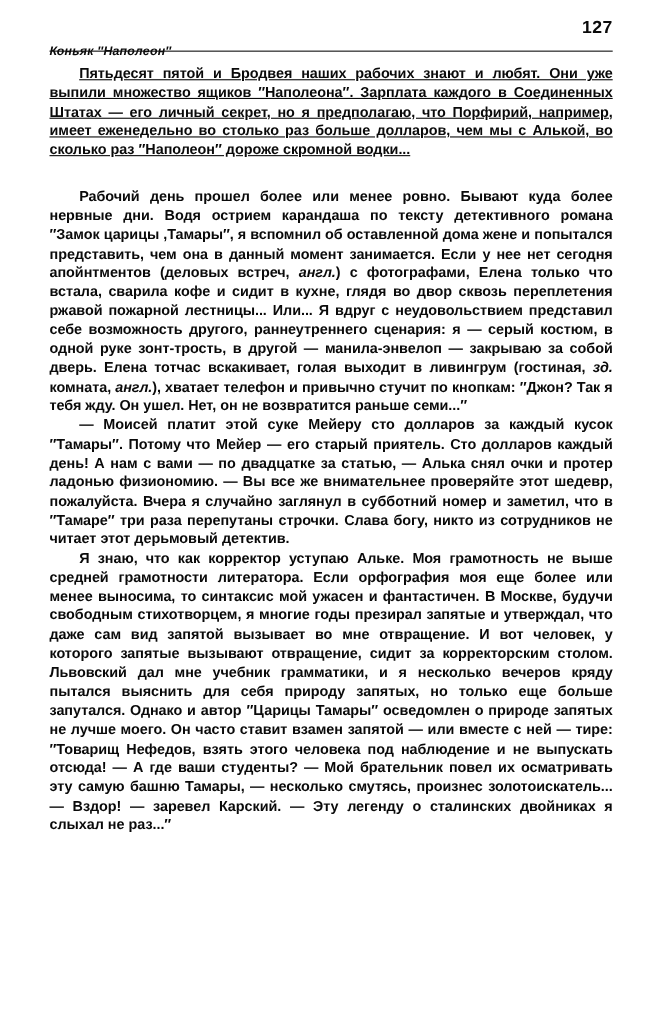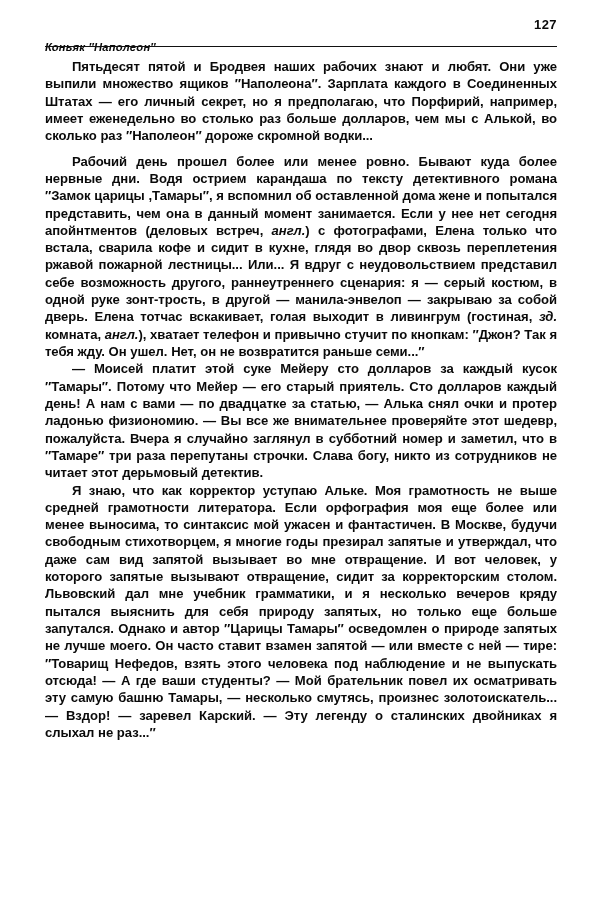--- a/index.html
+++ b/index.html
@@ -44,21 +44,21 @@
     font-size: 11.2px;
     letter-spacing: 0.2px;
     white-space: nowrap;
     margin-top: 18px;
   }
   .folio {
     position: absolute;
     right: 0;
     top: -5px;
     font-weight: bold;
-    font-size: 13px;
+    font-size: 16px;
     letter-spacing: 0.4px;
   }
   .header-rule {
     position: absolute;
     left: 45px;
     top: 46px;
     width: 512px;
     height: 1.4px;
     background: #111111;
   }
@@ -77,21 +77,22 @@
     letter-spacing: -0.05px;
     word-spacing: 0.1px;
     -moz-text-align-last: left;
     text-align-last: left;
   }
   .para {
     margin: 0;
     text-indent: 27px;
   }
   .para.gap-after {
-    margin-bottom: 8px;
+    margin-bottom: 25px;
+    text-decoration: underline;
   }
   .para i, .para .it {
     font-style: italic;
     font-weight: bold;
   }
 </style>
 </head>
 <body>
 
 <div class="page">

